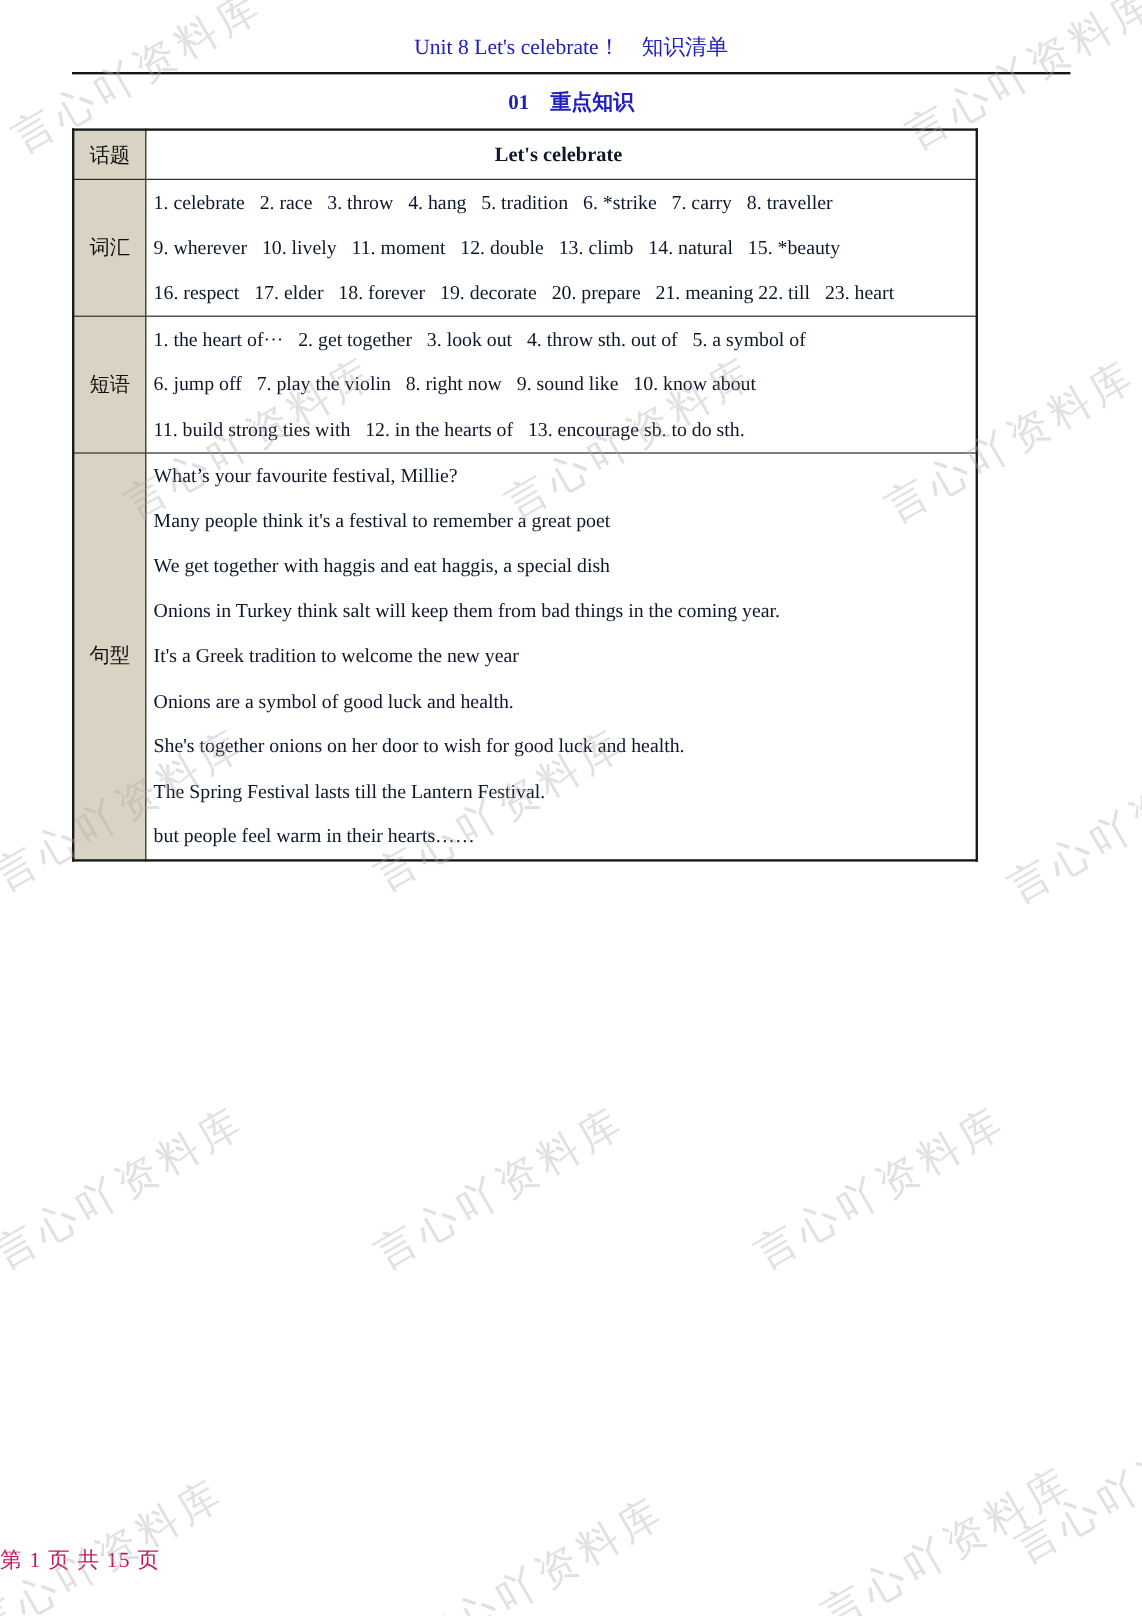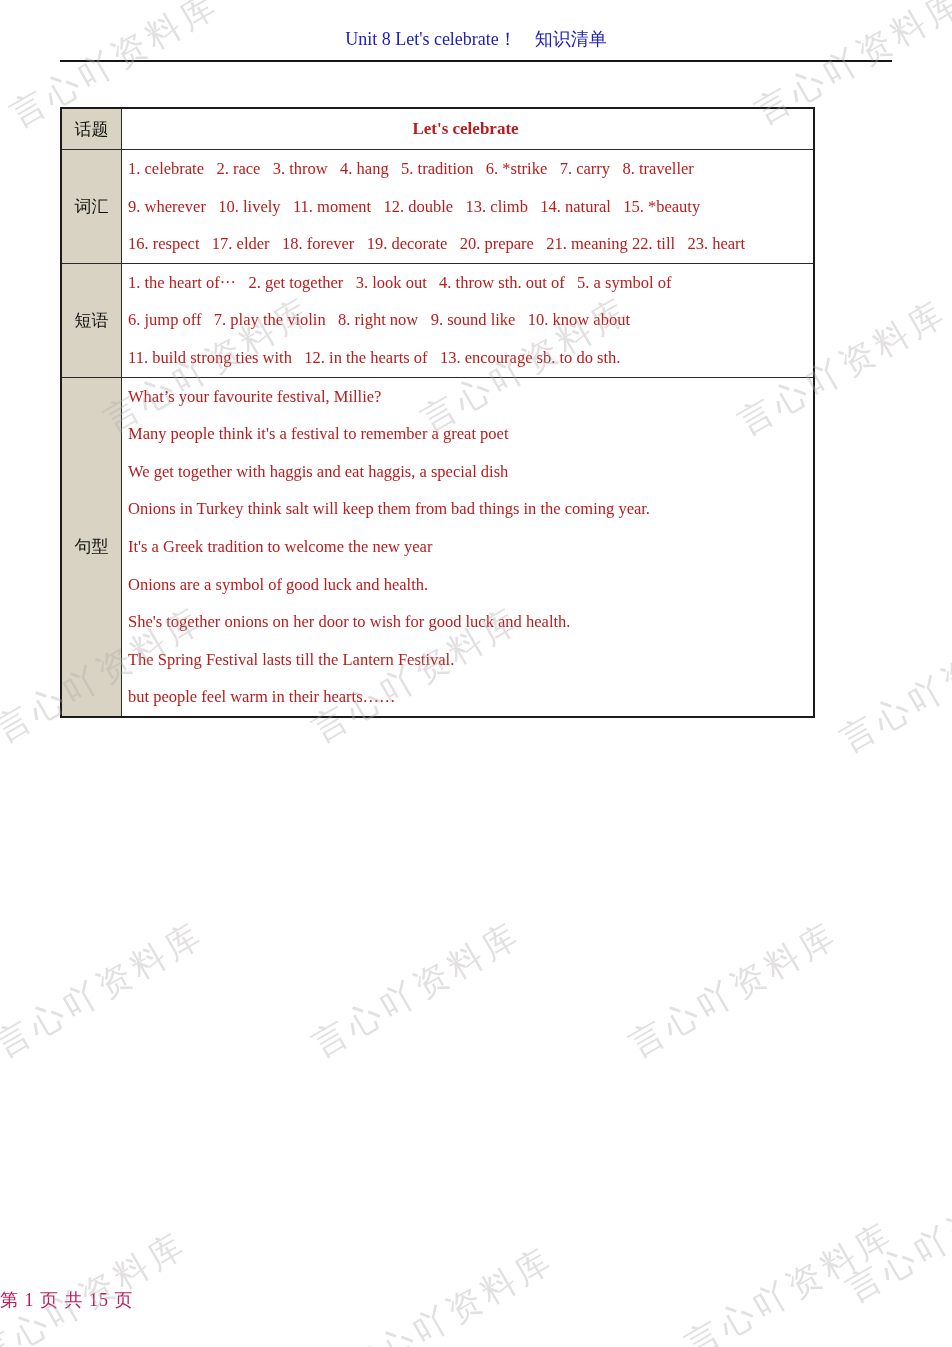--- a/index.html
+++ b/index.html
@@ -60,21 +60,21 @@
     width:57px;
     background:#d8d3c3;
     text-align:center;
     font-size:17px;
     color:#111;
   }
   .cell{
     padding:0 4px 0 6px;
     font-size:16.5px;
     line-height:37.6px;
-    color:#b91c1c;
+    color:#0f172a;
   }
   .line{white-space:pre-wrap;}
   .center{text-align:center;padding-left:0;}
   .bold .line{font-weight:bold;font-size:17px;}
   .r-topic th,.r-topic td{height:38px;}
   .r-gram th,.r-gram td{height:37px;}
   .r-writ th,.r-writ td{height:38px;}
   
   .footer{
     position:absolute;
@@ -104,20 +104,21 @@
     <span class="wm" style="left:417px;top:990px">言心吖资料库</span>
     <span class="wm" style="left:734px;top:990px">言心吖资料库</span>
     <span class="wm" style="left:83px;top:1300px">言心吖资料库</span>
     <span class="wm" style="left:450px;top:1315px">言心吖资料库</span>
     <span class="wm" style="left:790px;top:1290px">言心吖资料库</span>
     <span class="wm" style="left:951px;top:1235px">言心吖资料库</span>
   </div>
 
   <div class="doc-title">Unit 8 Let's celebrate！　知识清单</div>
   <div class="title-rule"></div>
+  <div class="section-heading">01　重点知识</div>
 
   <table class="ktable">
     <tbody>
       <tr class="r-topic">
         <th>话题</th>
         <td class="cell center bold">
           <div class="line">Let's celebrate</div>
         </td>
       </tr>
       <tr class="r-vocab">

